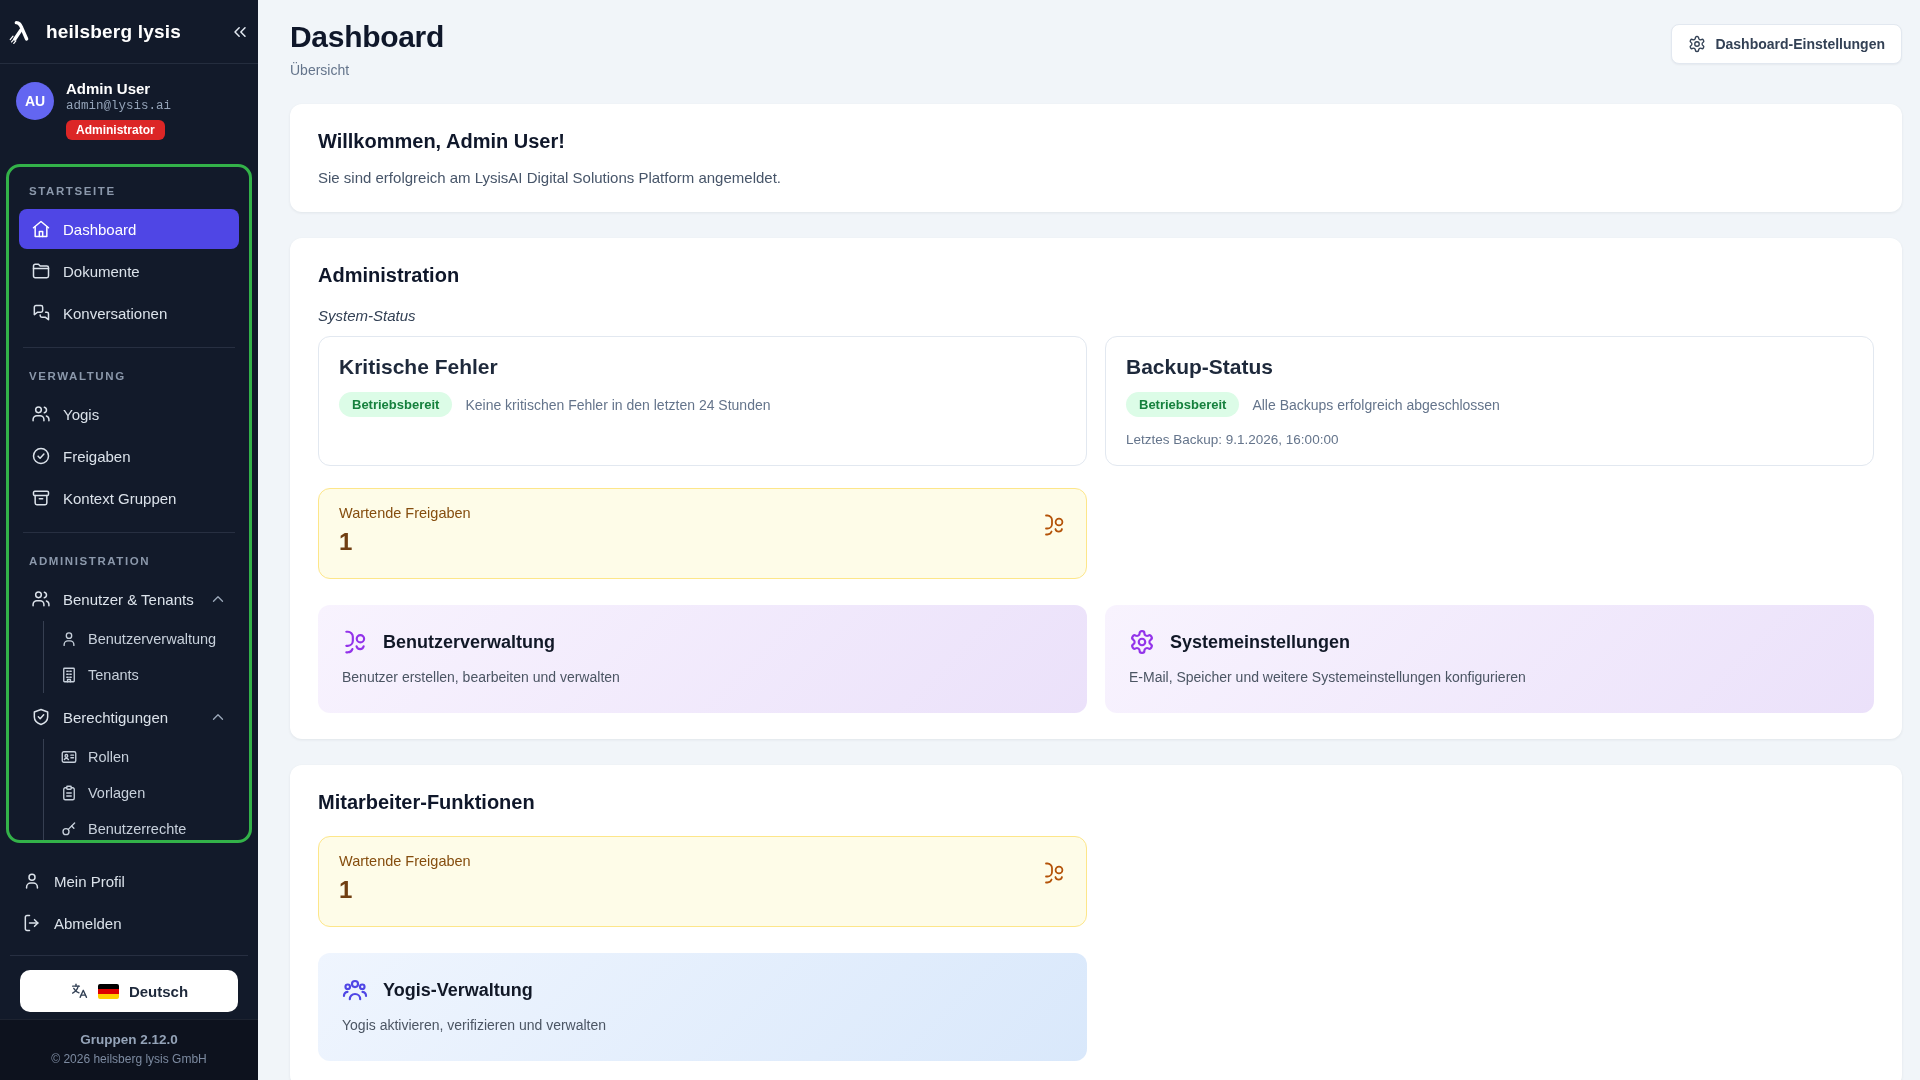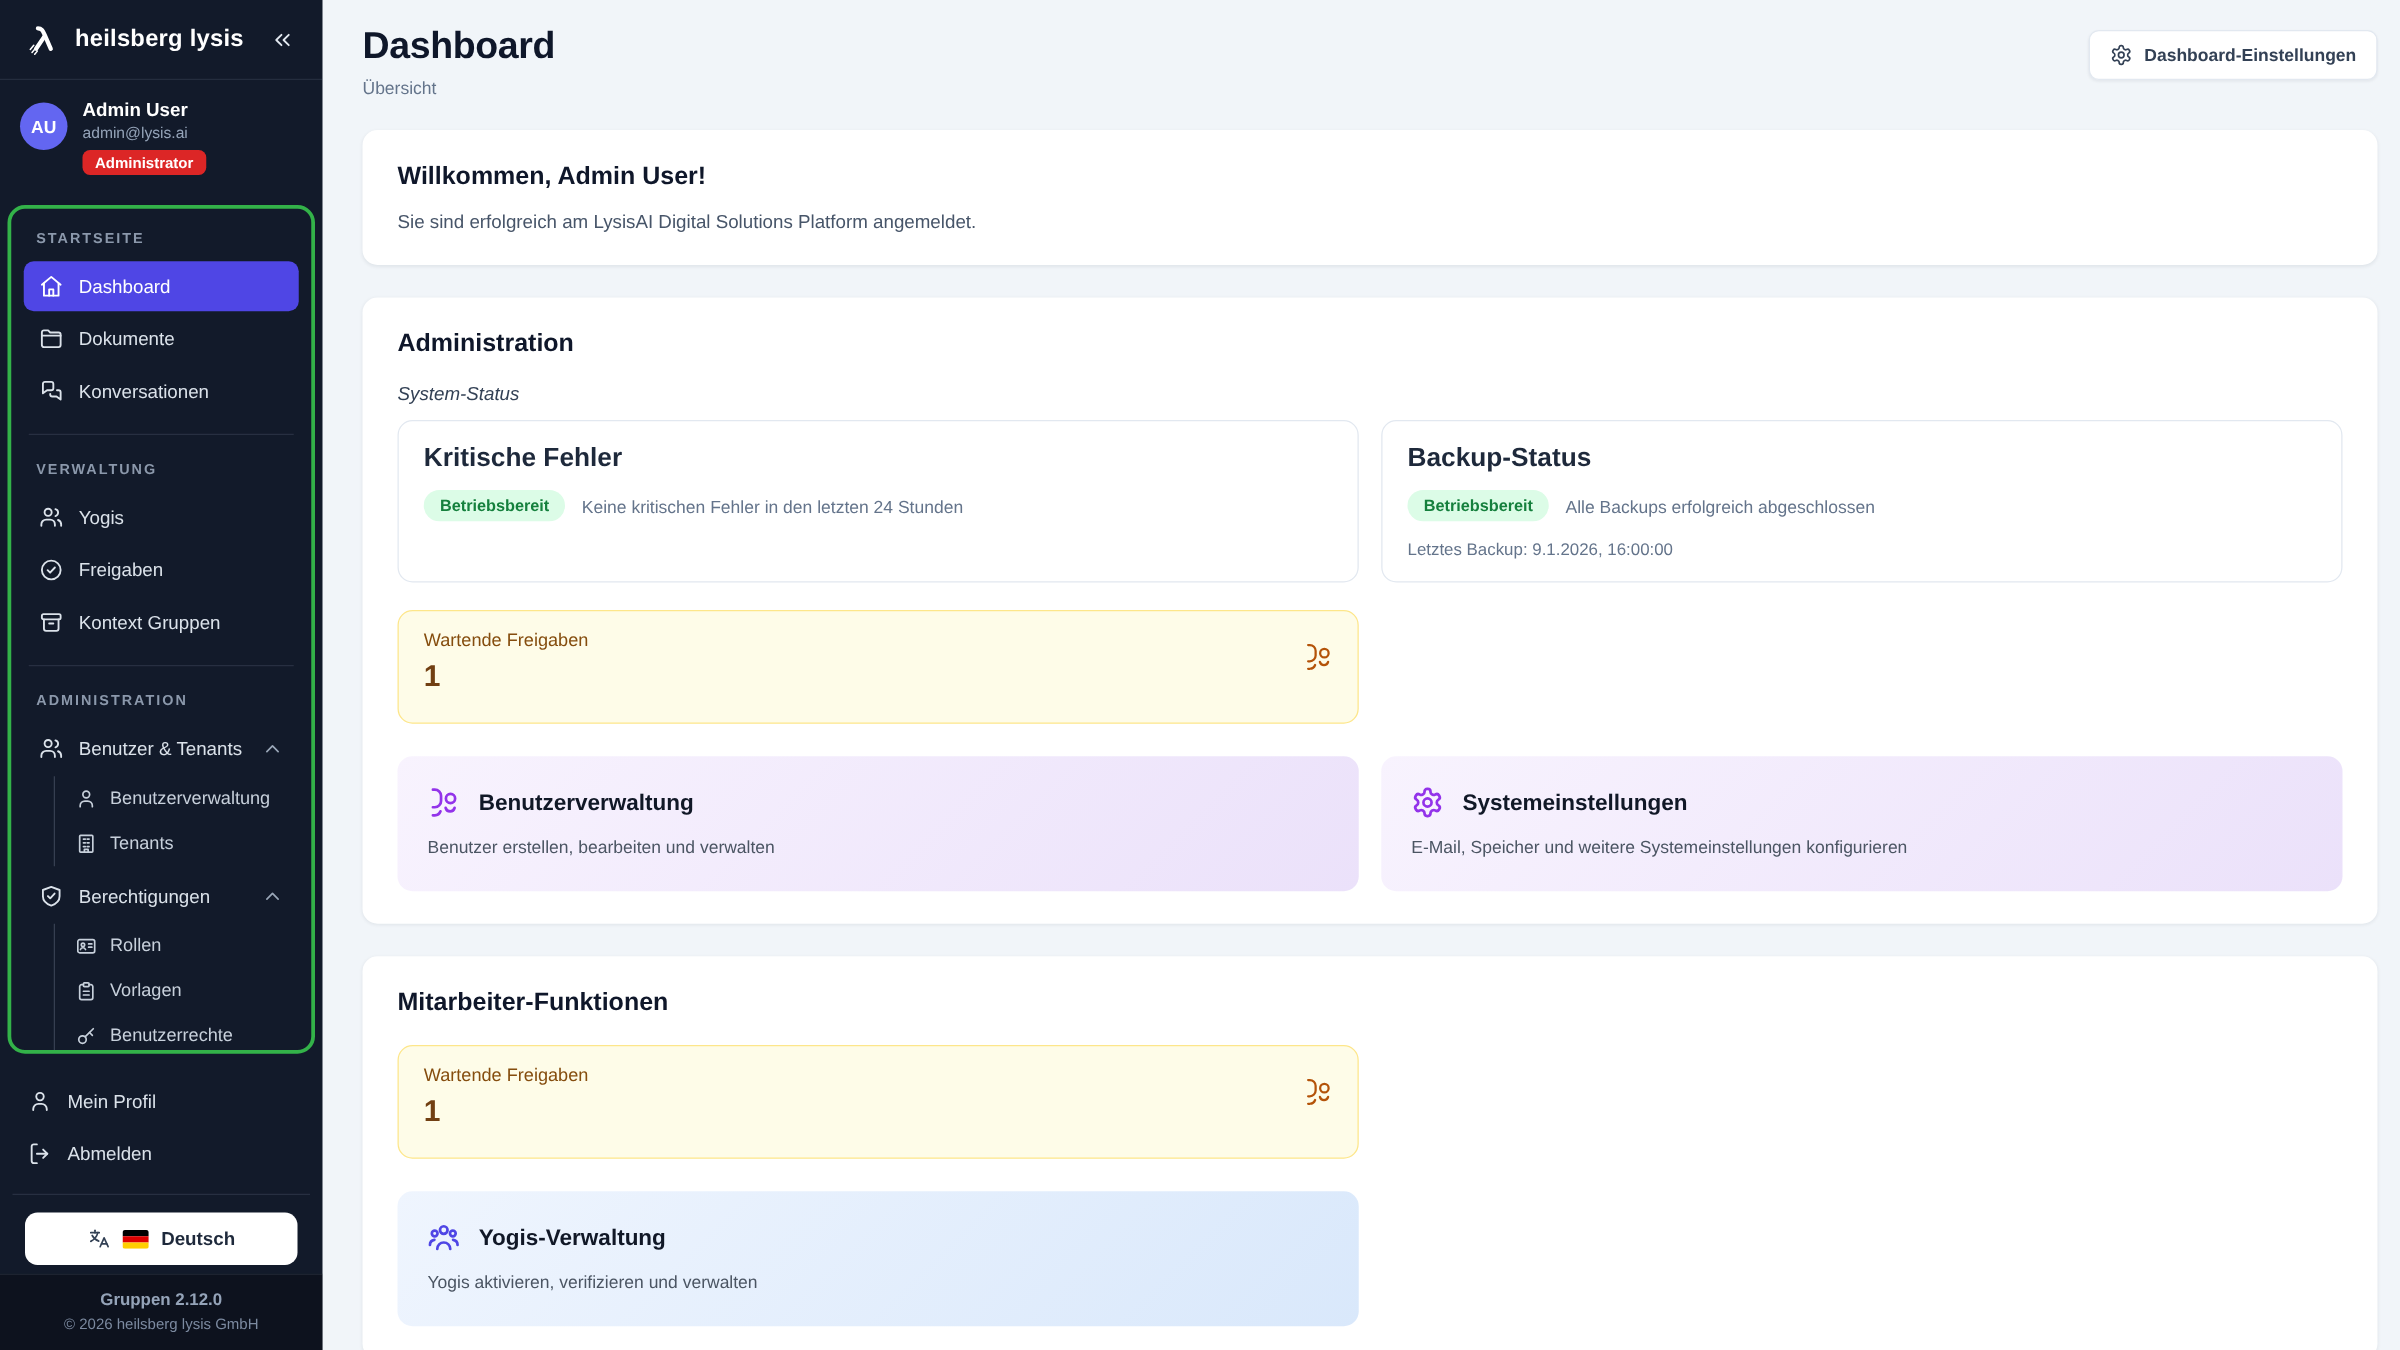--- a/index.html
+++ b/index.html
@@ -1,27 +1,27 @@
 <!DOCTYPE html>
 <html><head>
 <meta charset="utf-8">
 <style>
   * { margin:0; padding:0; box-sizing:border-box; }
   html,body { width:1920px; height:1080px; overflow:hidden; }
   body { font-family:"Liberation Sans", sans-serif; display:flex; background:#f1f5f9; color:#0f172a; }
 
   
   .sidebar { width:258px; min-width:258px; height:1080px; background:#121a2a; color:#e2e8f0; display:flex; flex-direction:column; }
-  .side-header { height:64px; display:flex; align-items:center; gap:10px; padding:0 20px; border-bottom:1px solid rgba(148,163,184,.14); }
+  .side-header { height:64px; display:flex; align-items:center; gap:10px; padding:0 6px; border-bottom:1px solid rgba(148,163,184,.14); }
   .brand { font-size:19px; font-weight:700; color:#fff; letter-spacing:.2px; white-space:nowrap; }
   .collapse-btn { margin-left:auto; background:none; border:none; color:#e2e8f0; cursor:pointer; display:flex; padding:2px; }
   .user-box { display:flex; gap:12px; padding:16px; align-items:flex-start; }
   .avatar { width:38px; height:38px; border-radius:50%; background:#6366f1; color:#fff; font-size:14px; font-weight:700; display:flex; align-items:center; justify-content:center; flex:none; margin-top:2px; }
   .user-name { font-size:15px; font-weight:700; color:#fff; }
-  .user-email { font-size:12.5px; color:#94a3b8; margin-top:2px; }
+  .user-email { font-size:12.5px; color:#94a3b8; margin-top:2px;font-family:Liberation Mono, monospace; }
   .role-badge { display:inline-block; margin-top:7px; background:#dc2626; color:#fff; font-size:12px; font-weight:600; padding:3px 10px; border-radius:6px; }
 
   .nav-outline { margin:8px 6px 10px; border:3px solid #33b249; border-radius:14px; padding:10px 10px 0; height:679px; overflow:hidden; }
   .nav-section-label { font-size:11.5px; font-weight:700; letter-spacing:1.6px; color:#8b98ab; padding:8px 10px 10px; }
   .nav-item { display:flex; align-items:center; gap:12px; padding:10px 12px; margin:2px 0; border-radius:8px; font-size:15px; color:#dbe2ea; cursor:pointer; }
   .nav-item.active { background:#4f46e5; color:#fff; }
   .nav-item .chev { margin-left:auto; color:#9aa7b8; }
   .nav-divider { height:1px; background:rgba(148,163,184,.16); margin:14px 4px; }
   .sub-list { margin:0 0 4px 24px; border-left:1px solid rgba(148,163,184,.28); }
   .sub-item { display:flex; align-items:center; gap:10px; padding:9px 10px 9px 16px; font-size:14.5px; color:#c7d0db; cursor:pointer; }

